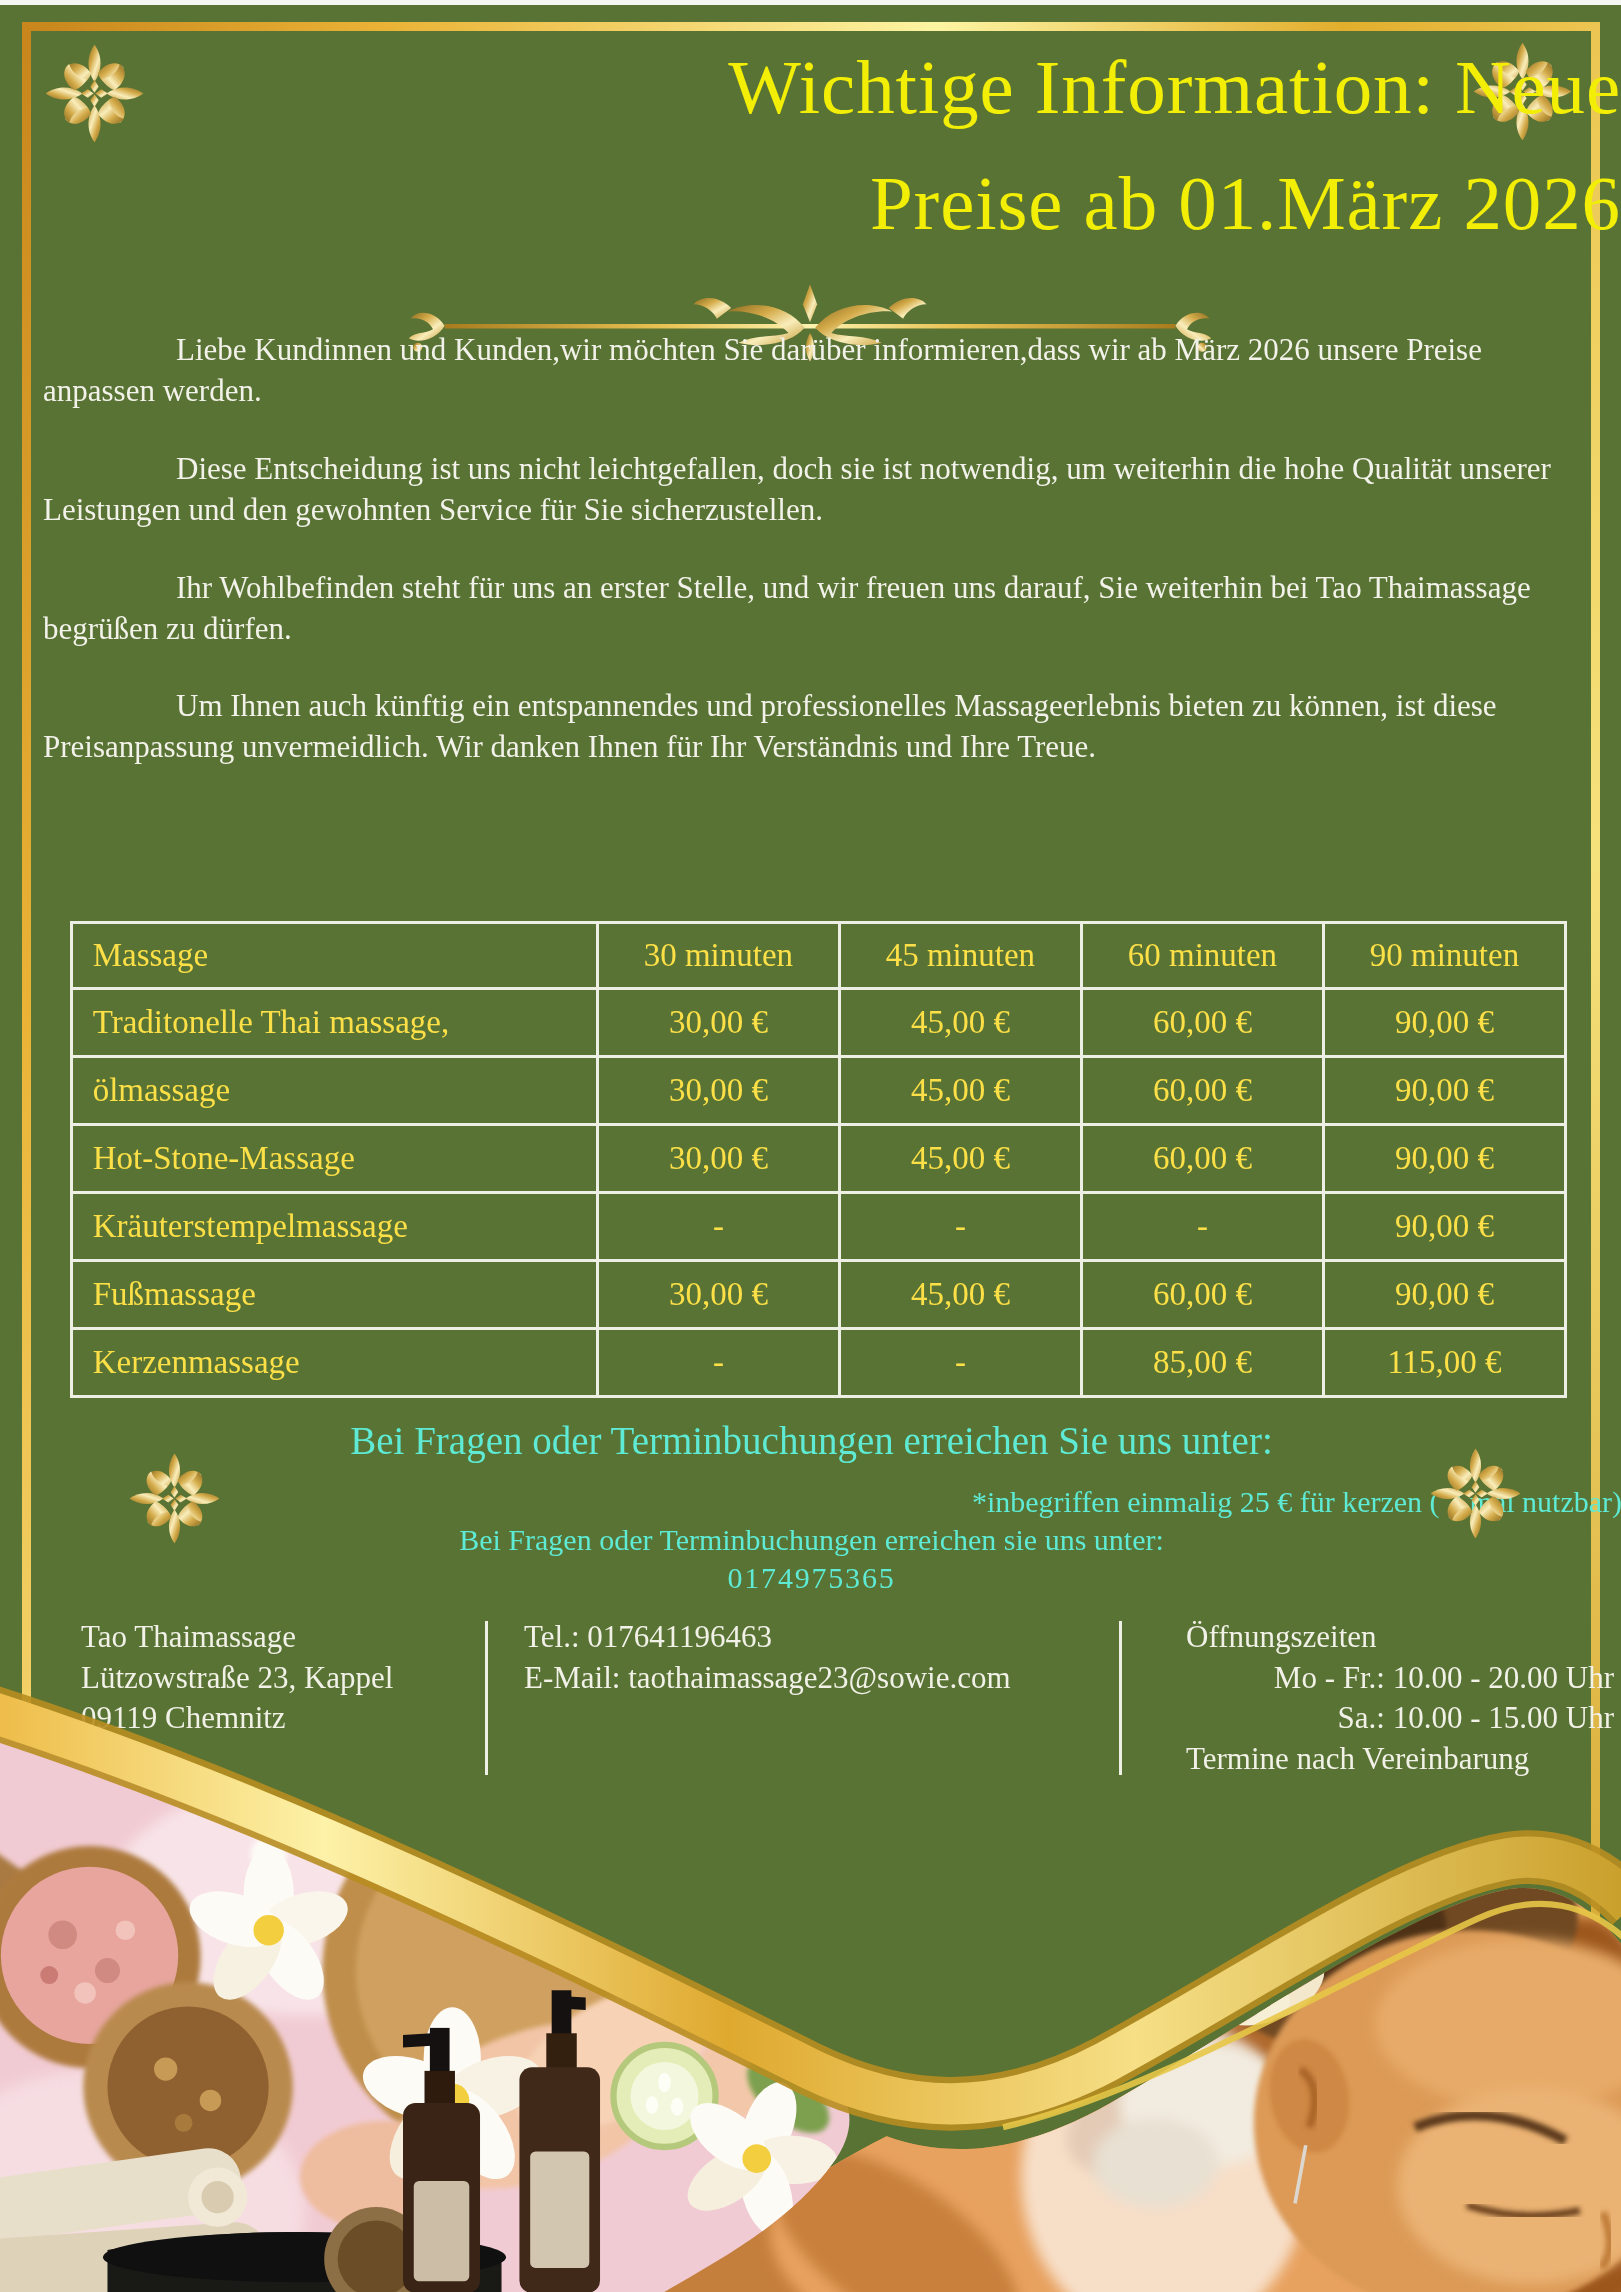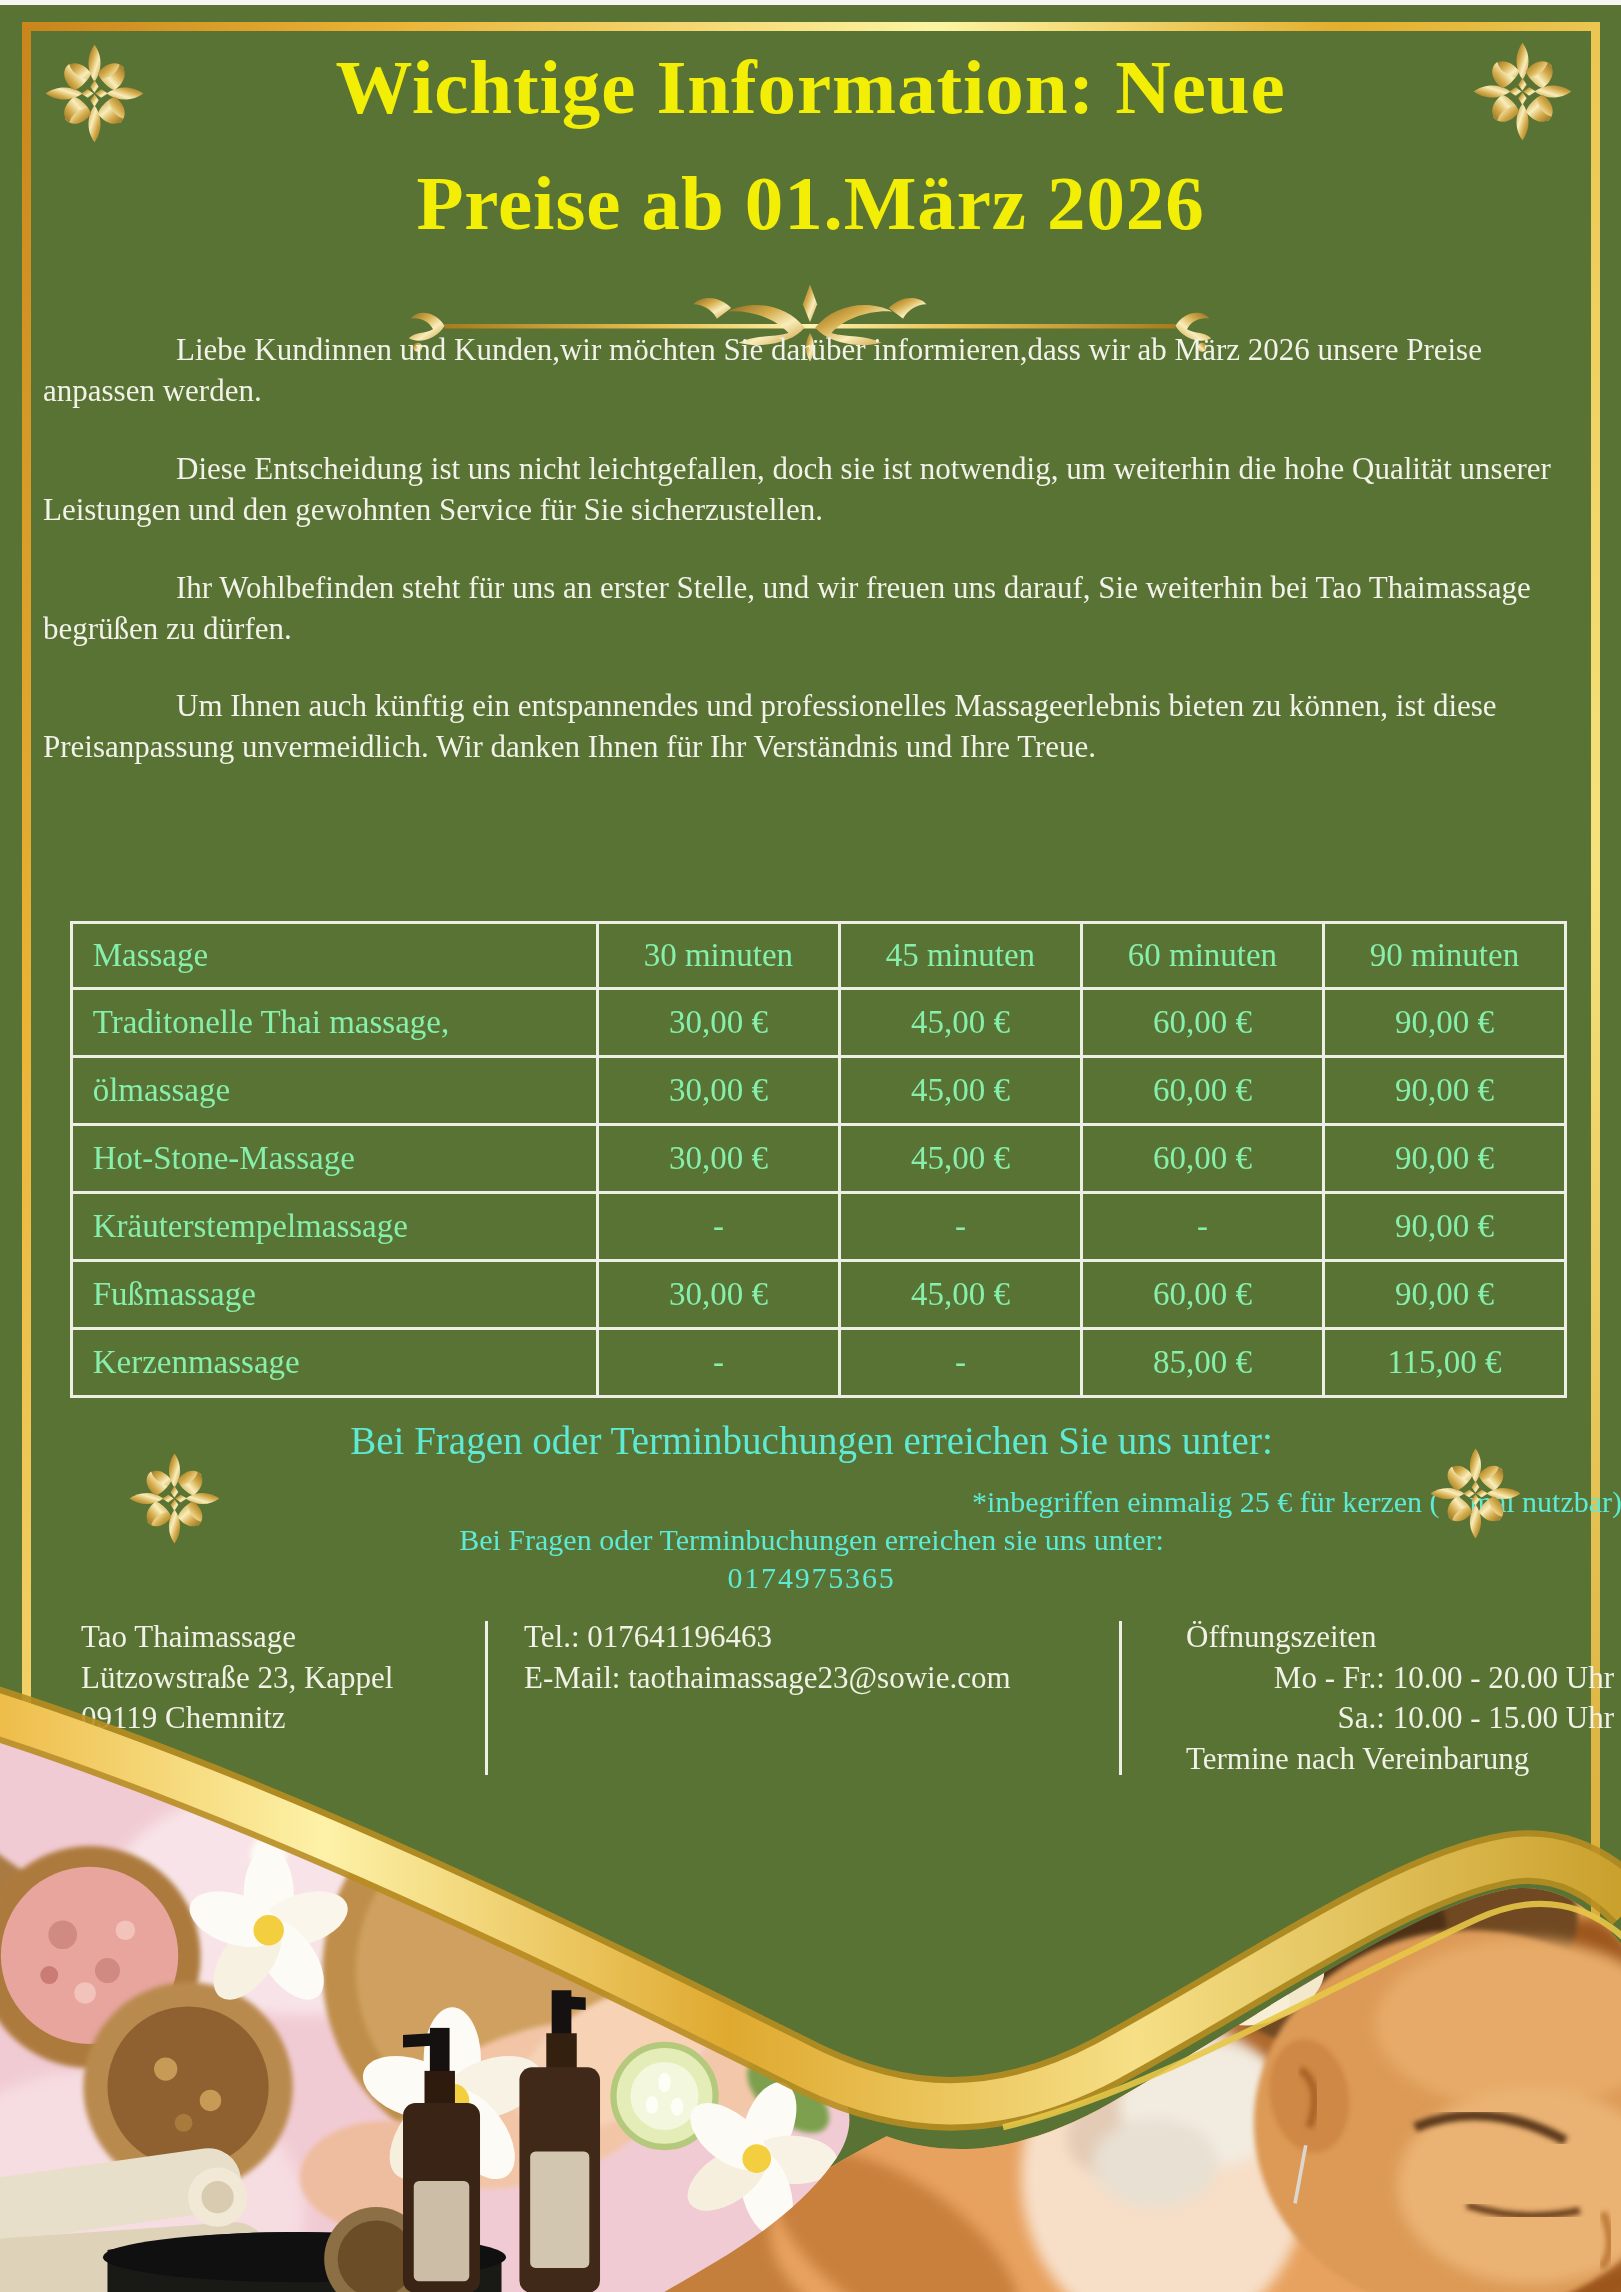--- a/index.html
+++ b/index.html
@@ -12,36 +12,36 @@
   }
   .white-edge{position:absolute;left:0;top:0;right:0;height:5.4px;background:#f5f5f2;z-index:5;}
   .gold-frame{
     position:absolute;left:21.5px;top:21.5px;right:21.5px;bottom:-18px;
     border:9.9px solid #d99b28;
     border-image:linear-gradient(110deg,#c8861c 0%,#eab336 15%,#fdf4a2 38%,#e2ae2d 55%,#f6e27c 78%,#cf9a22 100%) 1;
     z-index:1;
   }
   .title{
     position:absolute;left:0;top:30px;width:100%;
-    text-align:center;z-index:6;
-    color:#f2ee06;font-weight:bold;font-size:77px;line-height:1.5;
+    text-align:right;z-index:6;
+    color:#f2ee06;font-weight:normal;font-size:77px;line-height:1.5;
     letter-spacing:0.9px;
   }
   .title div{white-space:nowrap;}
   .divider-wrap{position:absolute;left:407px;top:279px;width:806px;height:90px;z-index:6;}
   .corner-orn{position:absolute;z-index:6;}
   .paragraphs{
     position:absolute;left:43px;top:330px;width:1537px;z-index:6;
     color:#f3f2ea;font-size:31px;line-height:1.32;
   }
   .paragraphs p{margin:0 16px 37px 0;text-indent:133px;}
   table.price{
     position:absolute;left:70px;top:921px;width:1497px;z-index:6;
     border-collapse:collapse;table-layout:fixed;
-    color:#86efac;font-size:33px;
+    color:#fde047;font-size:33px;
   }
   table.price th,table.price td{
     border:3.6px solid #edeee4;font-weight:normal;
     height:63px;padding:0;text-align:center;vertical-align:middle;
   }
   table.price td{height:65px;}
   table.price th:first-child,table.price td:first-child{text-align:left;padding-left:19.7px;}
   .booking{
     position:absolute;left:1px;top:1418px;width:100%;text-align:center;z-index:6;
     color:#5eead4;

